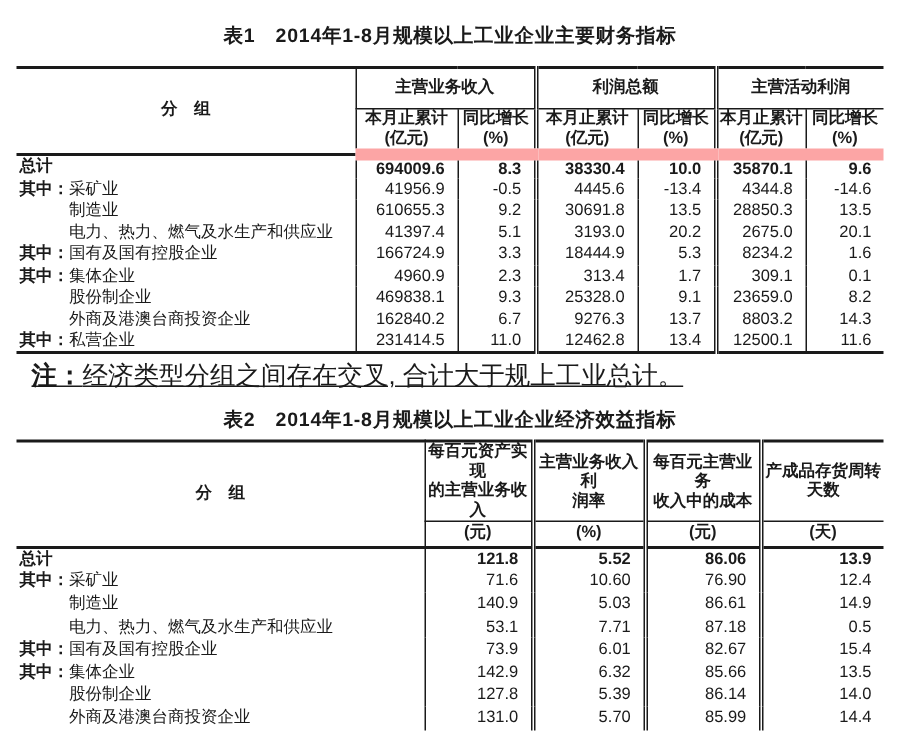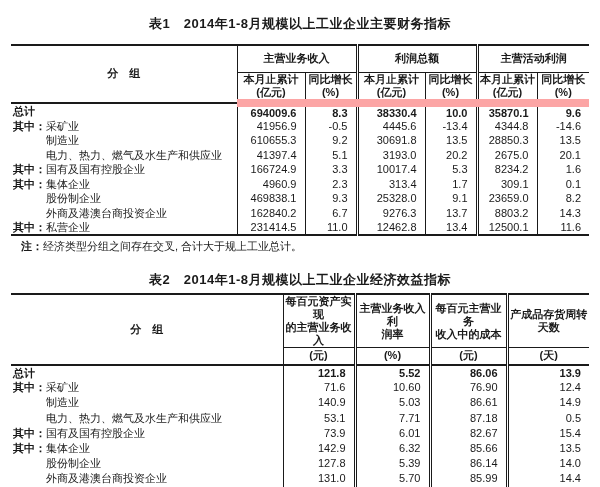--- a/index.html
+++ b/index.html
@@ -93,22 +93,23 @@
   
   .tbl tbody td { padding: 0; vertical-align: middle; line-height: 12px; }
   .tbl td.label { text-align: left; padding-left: 2px; white-space: nowrap; overflow: hidden; }
   .tbl td.label.indent { padding-left: 35px; }
   .tbl td.num { text-align: right; padding-right: 8px; }
   .tbl tr.bold td { font-weight: bold; }
   .prefix { font-weight: bold; margin-top: 15px; }
 
   .note {
     top: 239px; left: 21px;
-    font-size: 11px;
+    font-size: 17px;
     white-space: nowrap;
+    text-decoration: underline;
   }
   .note .np { font-weight: bold; }
 </style>
 </head>
 <body>
 
 <div class="abs tbl-title" id="title1">表1　2014年1-8月规模以上工业企业主要财务指标</div>
 
 <div class="abs" id="t1pos">
   <table class="tbl t1">
@@ -189,21 +190,21 @@
           <td class="num">5.1</td>
           <td class="num">3193.0</td>
           <td class="num">20.2</td>
           <td class="num">2675.0</td>
           <td class="num">20.1</td>
         </tr>
         <tr>
           <td class="label"><span class="prefix">其中：</span><span>国有及国有控股企业</span></td>
           <td class="num">166724.9</td>
           <td class="num">3.3</td>
-          <td class="num">10017.4</td>
+          <td class="num">18444.9</td>
           <td class="num">5.3</td>
           <td class="num">8234.2</td>
           <td class="num">1.6</td>
         </tr>
         <tr>
           <td class="label"><span class="prefix">其中：</span><span>集体企业</span></td>
           <td class="num">4960.9</td>
           <td class="num">2.3</td>
           <td class="num">313.4</td>
           <td class="num">1.7</td>

